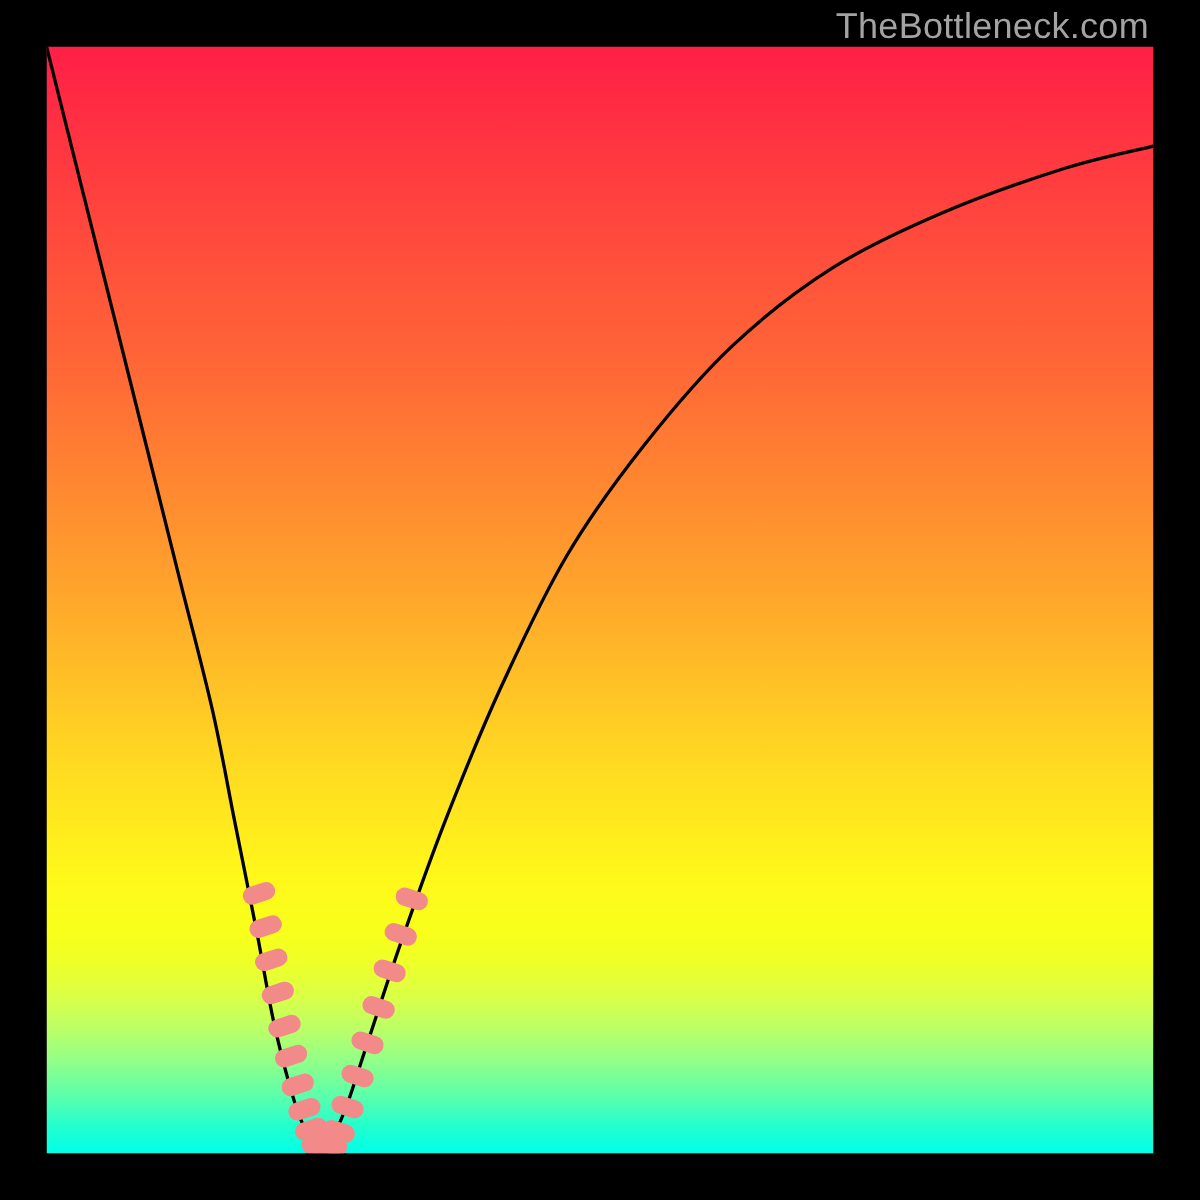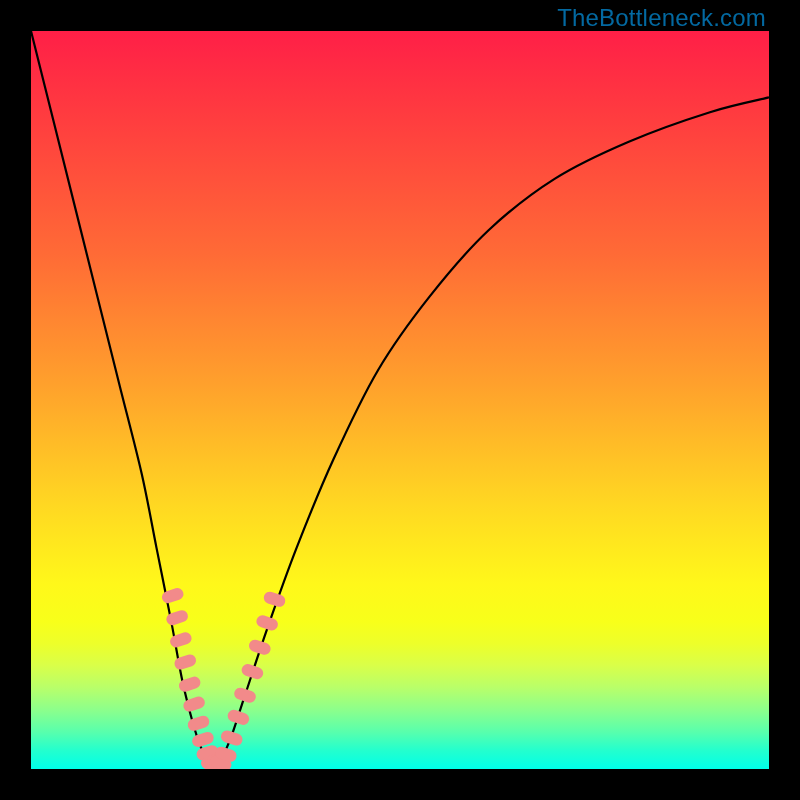--- a/index.html
+++ b/index.html
@@ -42,21 +42,21 @@
       #8cff8c 92%,
       #58ffad 95%,
       #23ffce 97.5%,
       #00ffe9 100%
     );
   }
   .watermark {
     position: absolute;
     top: 4px;
     right: 34px;
-    color: #0369a1;
+    color: #a3a3a3;
     font-size: 24px;
     font-weight: 500;
     letter-spacing: 0.2px;
     user-select: none;
   }
   svg.curve {
     position: absolute;
     inset: 0;
     width: 738px;
     height: 738px;

